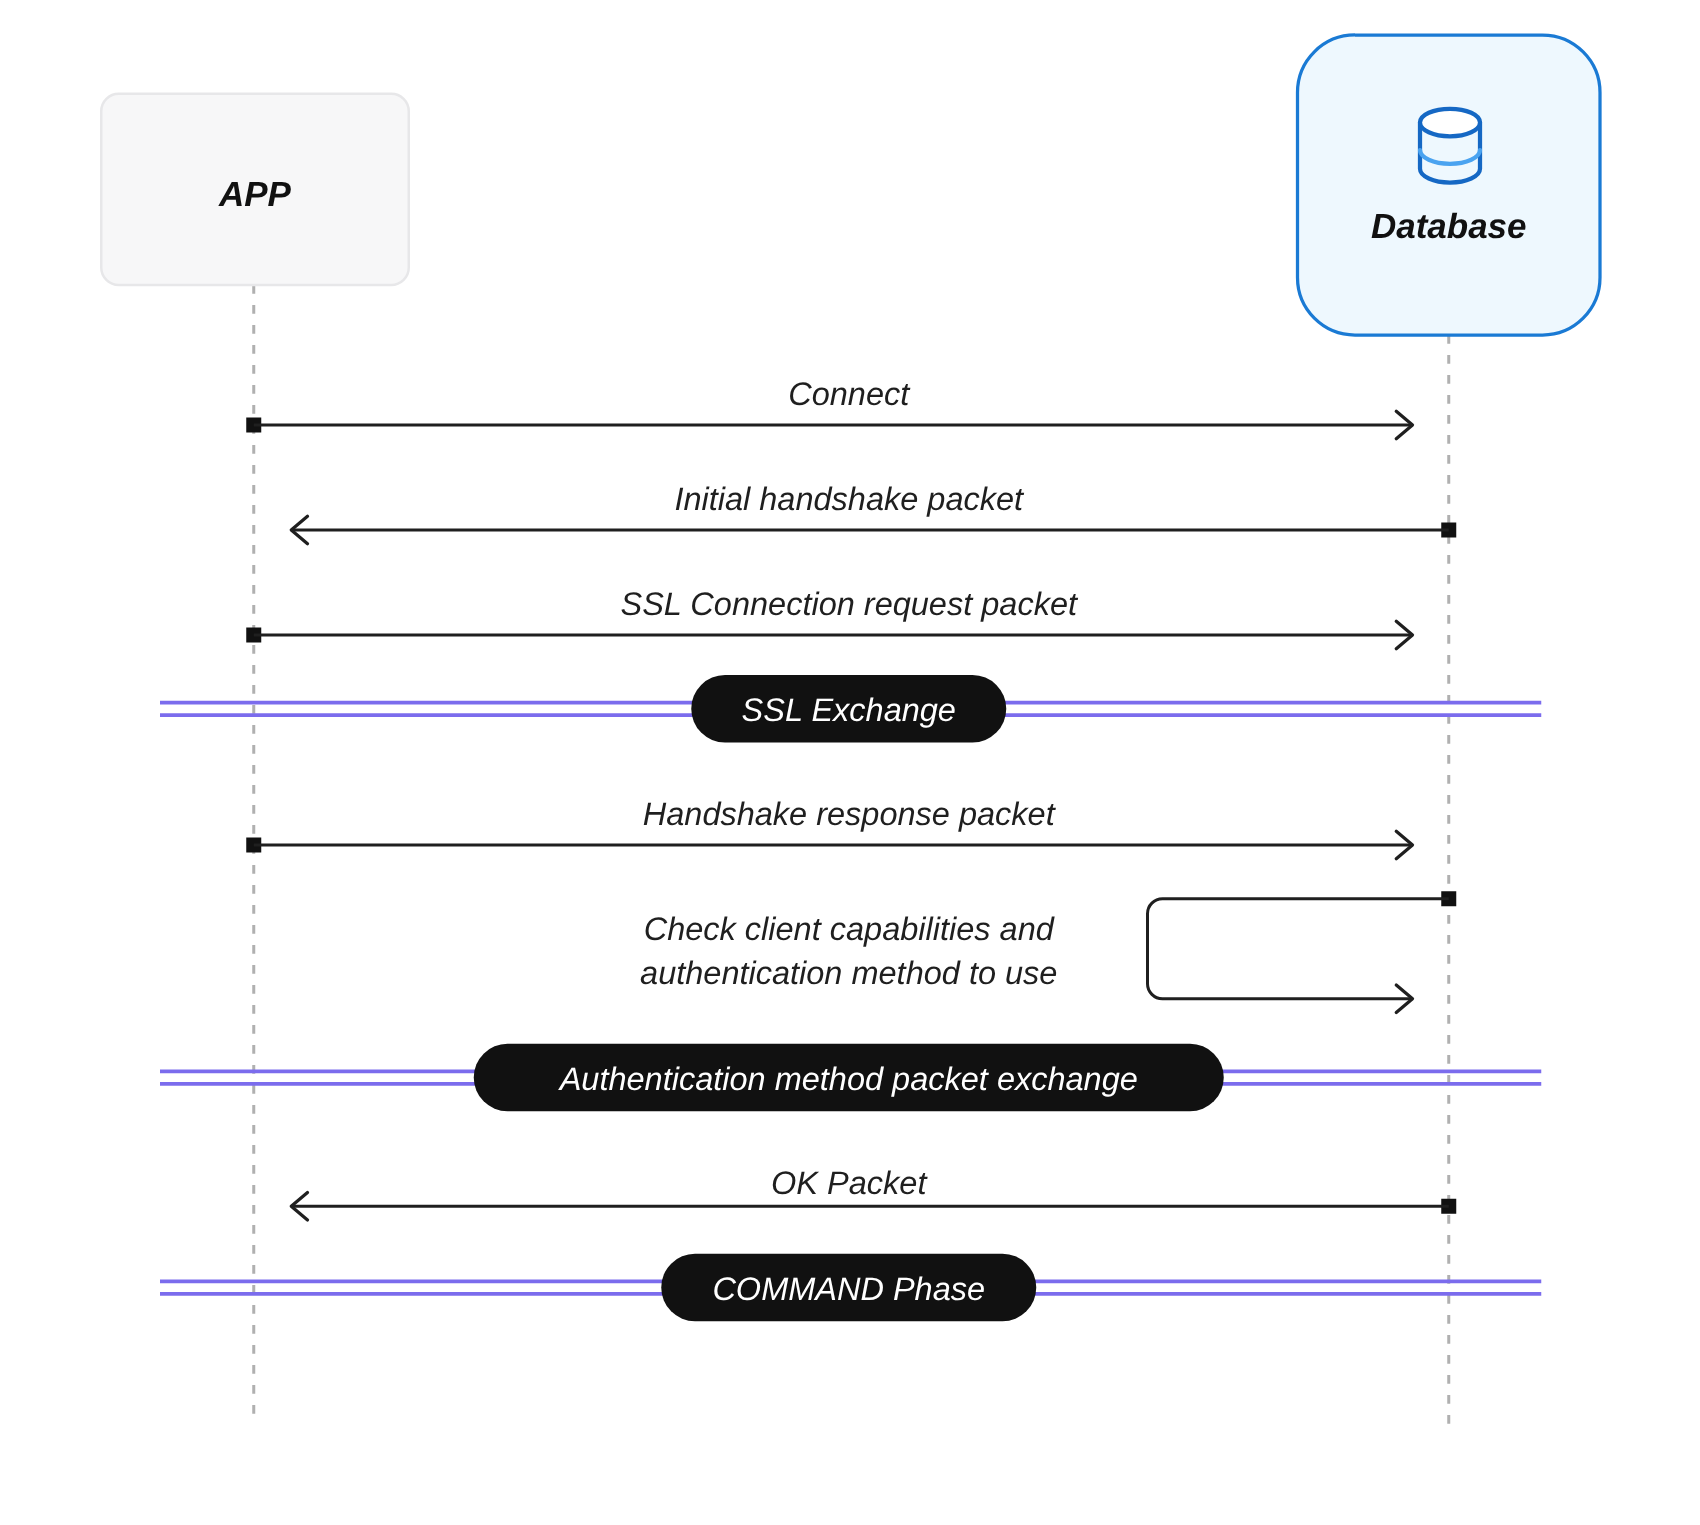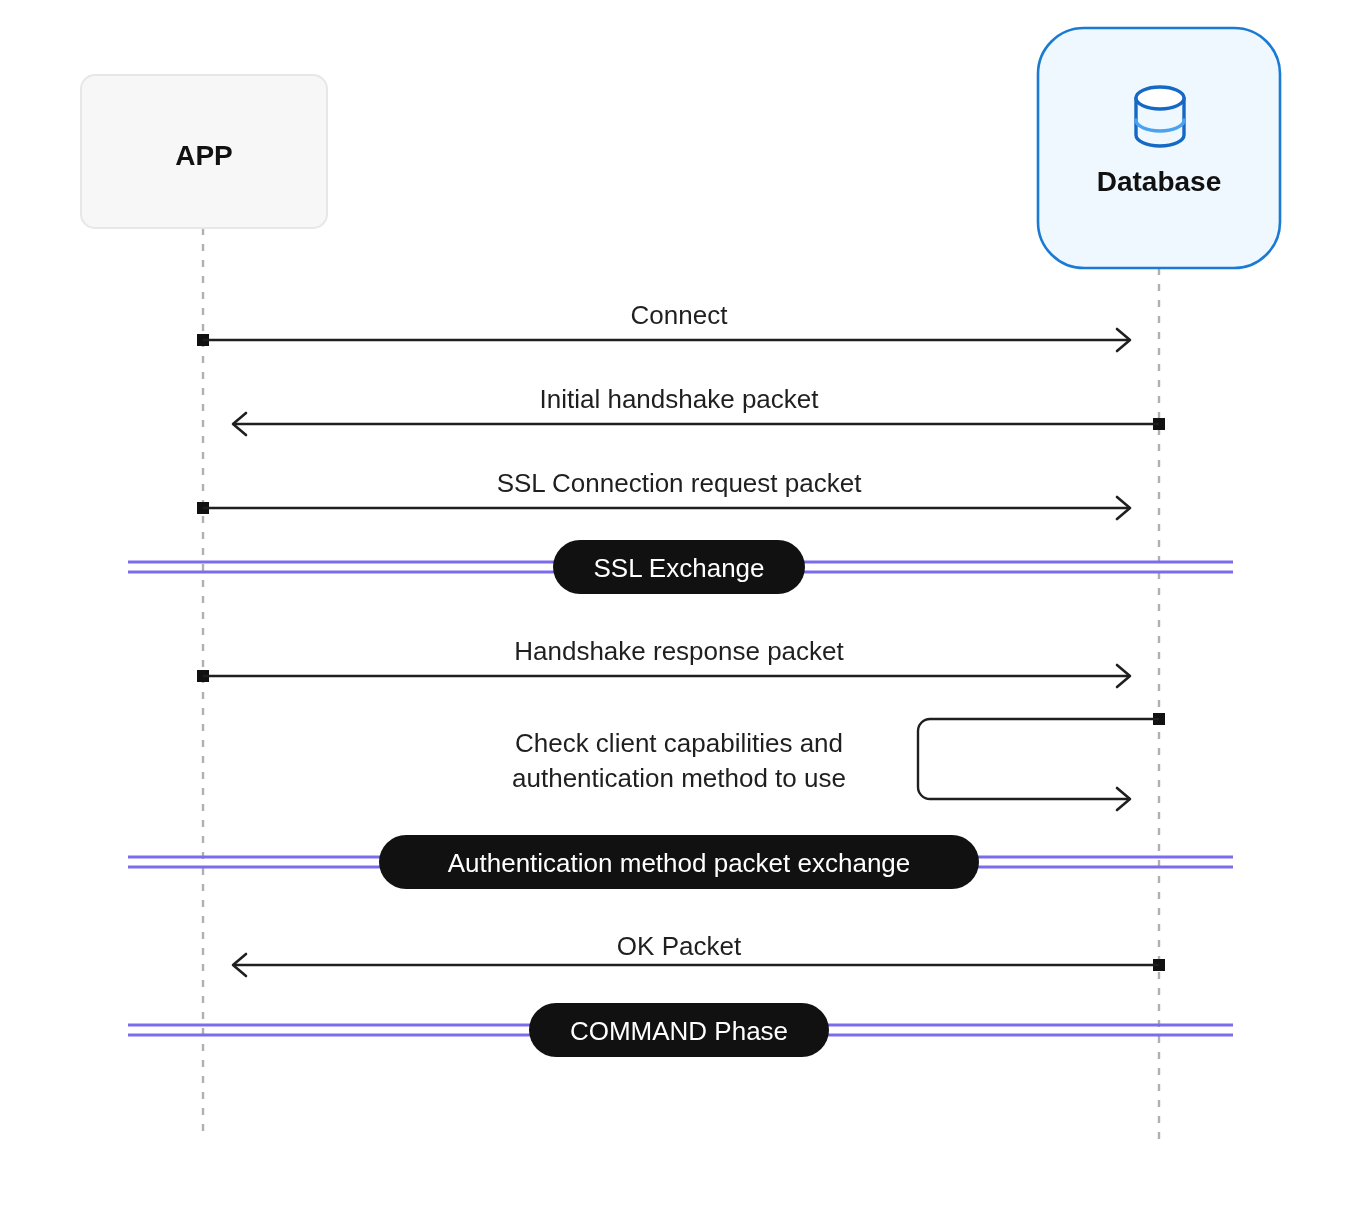--- a/index.html
+++ b/index.html
@@ -11,20 +11,21 @@
     width: 1360px;
     height: 1220px;
     font-family: "Liberation Sans", sans-serif;
     overflow: hidden;
   }
   #stage {
     position: relative;
     width: 1360px;
     height: 1220px;
     background: #ffffff;
+    font-style: italic;
   }
   #diagram-svg {
     position: absolute;
     top: 0;
     left: 0;
     width: 1360px;
     height: 1220px;
   }
   .lifeline {
     stroke: #b0b0b0;

